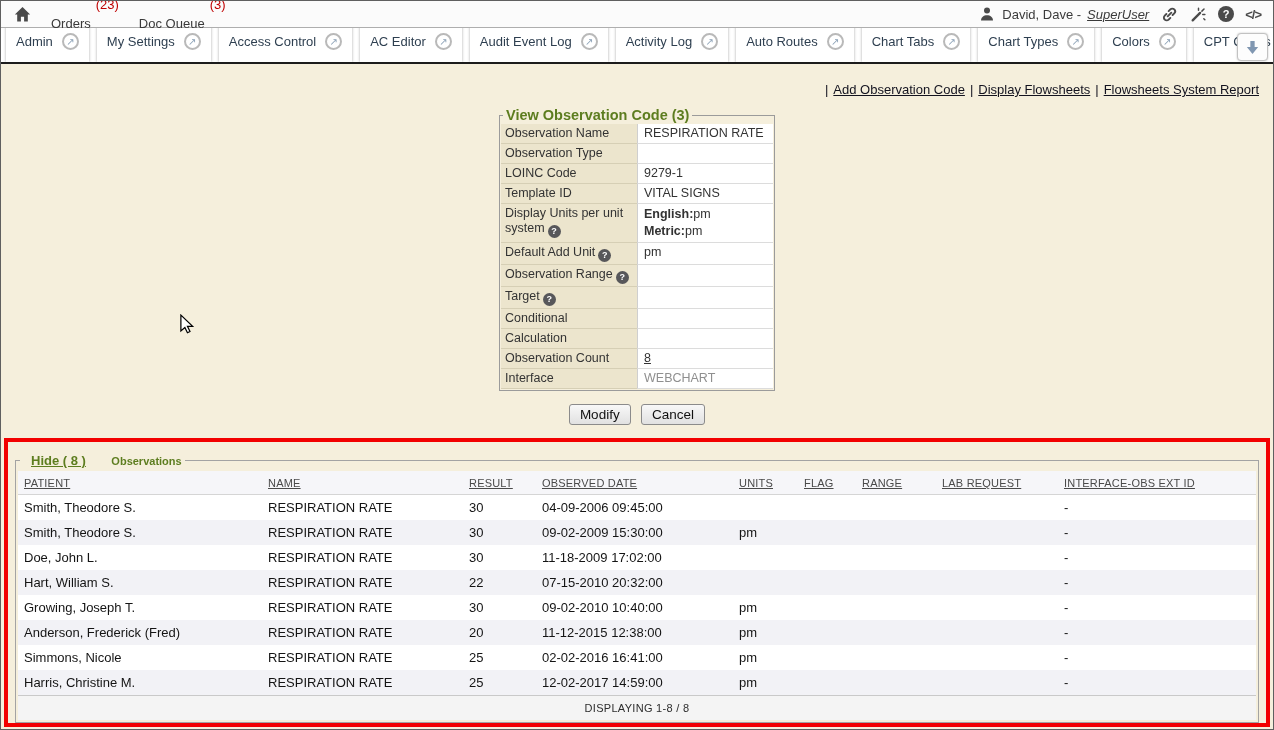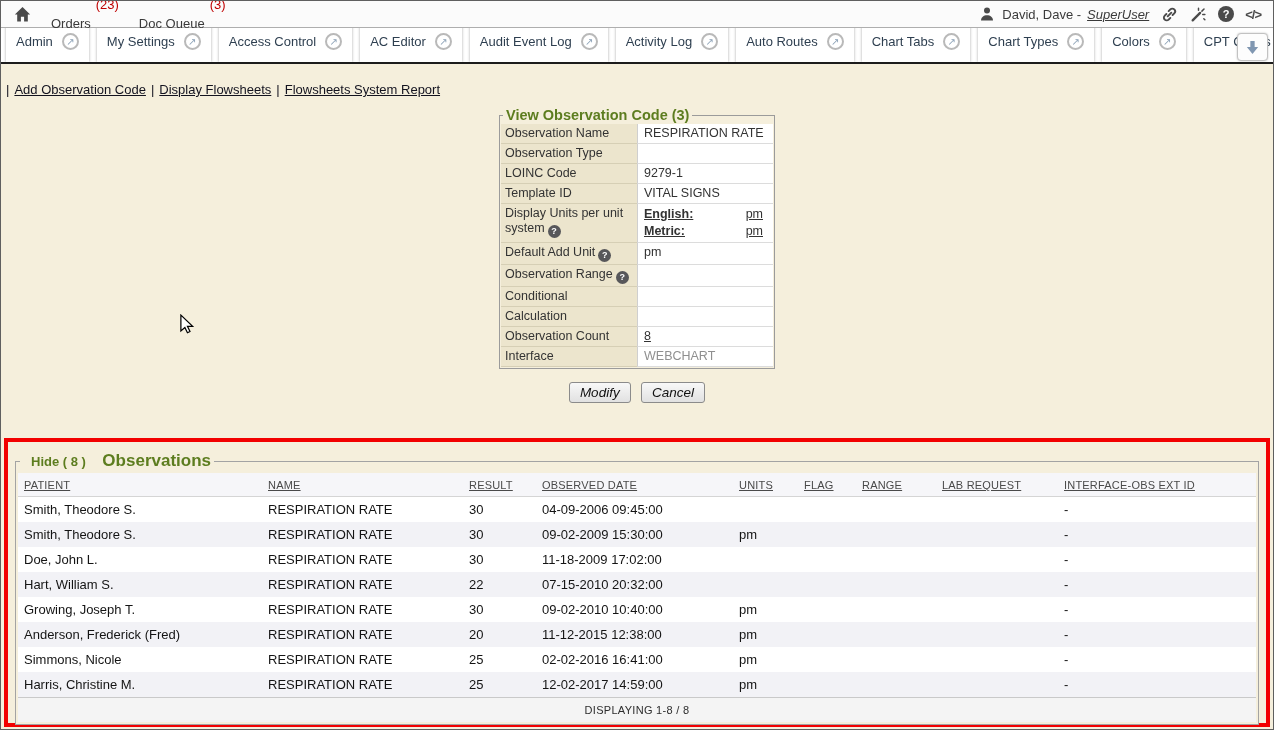--- a/index.html
+++ b/index.html
@@ -56,21 +56,21 @@
   }
   .tab-overflow {
     position:absolute; right:5px; top:5px; width:31px; height:28px;
     background:#fdfdfd; border:1px solid #c2c2c2; border-radius:4px;
     display:flex; align-items:center; justify-content:center;
     box-shadow:0 0 2px rgba(0,0,0,.25); cursor:pointer; z-index:3;
   }
 
   
   .content { padding-top:18px; }
-  .action-links { padding-right:14px; font-size:13px; color:#13131f; }
+  .action-links { text-align:right; padding-right:14px; font-size:13px; color:#13131f; }
   .action-links a { color:#13131f; text-decoration:underline; cursor:pointer; }
   .action-links .sep { margin:0 5px; text-decoration:none; }
 
   
   fieldset.view {
     width:276px; margin:9px auto 0; border:1px solid #9b9b9b;
     padding:0 1px 1px 1px; background:var(--page-bg, #f5efdc);
   }
   fieldset.view legend, fieldset.obs legend { padding:0 3px; margin-left:2px; }
   .view-legend { font-size:14.5px; font-weight:bold; color:var(--heading-green, #5d7d1f); }
@@ -83,43 +83,43 @@
   }
   .f-label .help {
     display:inline-flex; width:13px; height:13px; border-radius:50%;
     background:#57575a; color:#fff; font-size:9px; font-weight:bold;
     align-items:center; justify-content:center; margin-left:3px; vertical-align:-2px; cursor:pointer;
   }
   .f-value {
     flex:1; background:#fff; border-bottom:1px solid #dcdcdc; border-left:1px solid #cfcfcf;
     padding:2px 2px 2px 6px; font-size:12.5px; color:#333; line-height:15px; min-height:20px;
   }
-  .uv-line { display:flex; justify-content:space-between; padding-right:8px; line-height:17px;text-decoration:underline; }
+  .uv-line { display:flex; justify-content:flex-start; padding-right:8px; line-height:17px; }
   .vlink { text-decoration:underline; cursor:pointer; }
   .vmuted { color:#8f8f8f; }
 
   .btn-row { text-align:center; margin-top:13px; }
   .btn {
     font-family:"Liberation Sans", sans-serif; font-size:13.5px; color:#111;
     background:linear-gradient(#f8f8f8, #e1e1e1);
-    border:1px solid #8b8b8b; border-radius:3px; padding:2px 10px; margin:0 3px; cursor:pointer;font-style:italic;
+    border:1px solid #8b8b8b; border-radius:3px; padding:2px 10px; margin:0 3px; cursor:pointer;
   }
 
   
   .obs-highlight {
     position:absolute; left:3px; right:3px; top:437px; bottom:2px;
     border:4px solid var(--highlight-red, #f20000);
     background:var(--page-bg, #f5efdc);
   }
   fieldset.obs {
     margin:9px 7px 0 7px; border:1px solid #a3a3a3; padding:2px 2px 2px 2px;
     background:var(--page-bg, #f5efdc);
   }
-  .hide-link { font-size:13px; font-weight:bold; color:var(--heading-green, #5d7d1f); cursor:pointer;padding-left:8px; }
-  .obs-title { font-size:17px; font-weight:bold; color:var(--heading-green, #5d7d1f); margin-left:12px; }
+  .hide-link { font-size:13px; font-weight:bold; color:var(--heading-green, #5d7d1f); text-decoration:underline; cursor:pointer;padding-left:8px; }
+  .obs-title { font-size:11px; font-weight:bold; color:var(--heading-green, #5d7d1f); margin-left:21px; }
 
   table.obs-table { width:100%; border-collapse:collapse; table-layout:fixed; background:#fff; }
   table.obs-table th {
     text-align:left; font-size:11px; font-weight:normal; color:#4a4a4a;
     text-decoration:underline; background:#f6f6f9; border-bottom:1px solid #d5d5d5;
     padding:6px 4px 5px 6px; letter-spacing:.2px; cursor:pointer;
     white-space:nowrap; overflow:hidden;
   }
   table.obs-table td {
     font-size:13px; color:#141414; padding:5px 4px 5px 6px;
@@ -270,20 +270,24 @@
           </div>
           <div class="f-row">
             <div class="f-label"><span>Default Add Unit</span><span class="help">?</span></div>
             <div class="f-value"><span>pm</span></div>
           </div>
           <div class="f-row">
             <div class="f-label"><span>Observation Range</span><span class="help">?</span></div>
             <div class="f-value"><span></span></div>
           </div>
           <div class="f-row">
+            <div class="f-label"><span>Target</span><span class="help">?</span></div>
+            <div class="f-value"><span></span></div>
+          </div>
+          <div class="f-row">
             <div class="f-label"><span>Conditional</span></div>
             <div class="f-value"><span></span></div>
           </div>
           <div class="f-row">
             <div class="f-label"><span>Calculation</span></div>
             <div class="f-value"><span></span></div>
           </div>
           <div class="f-row">
             <div class="f-label"><span>Observation Count</span></div>
             <div class="f-value"><span class="vlink">8</span></div>

